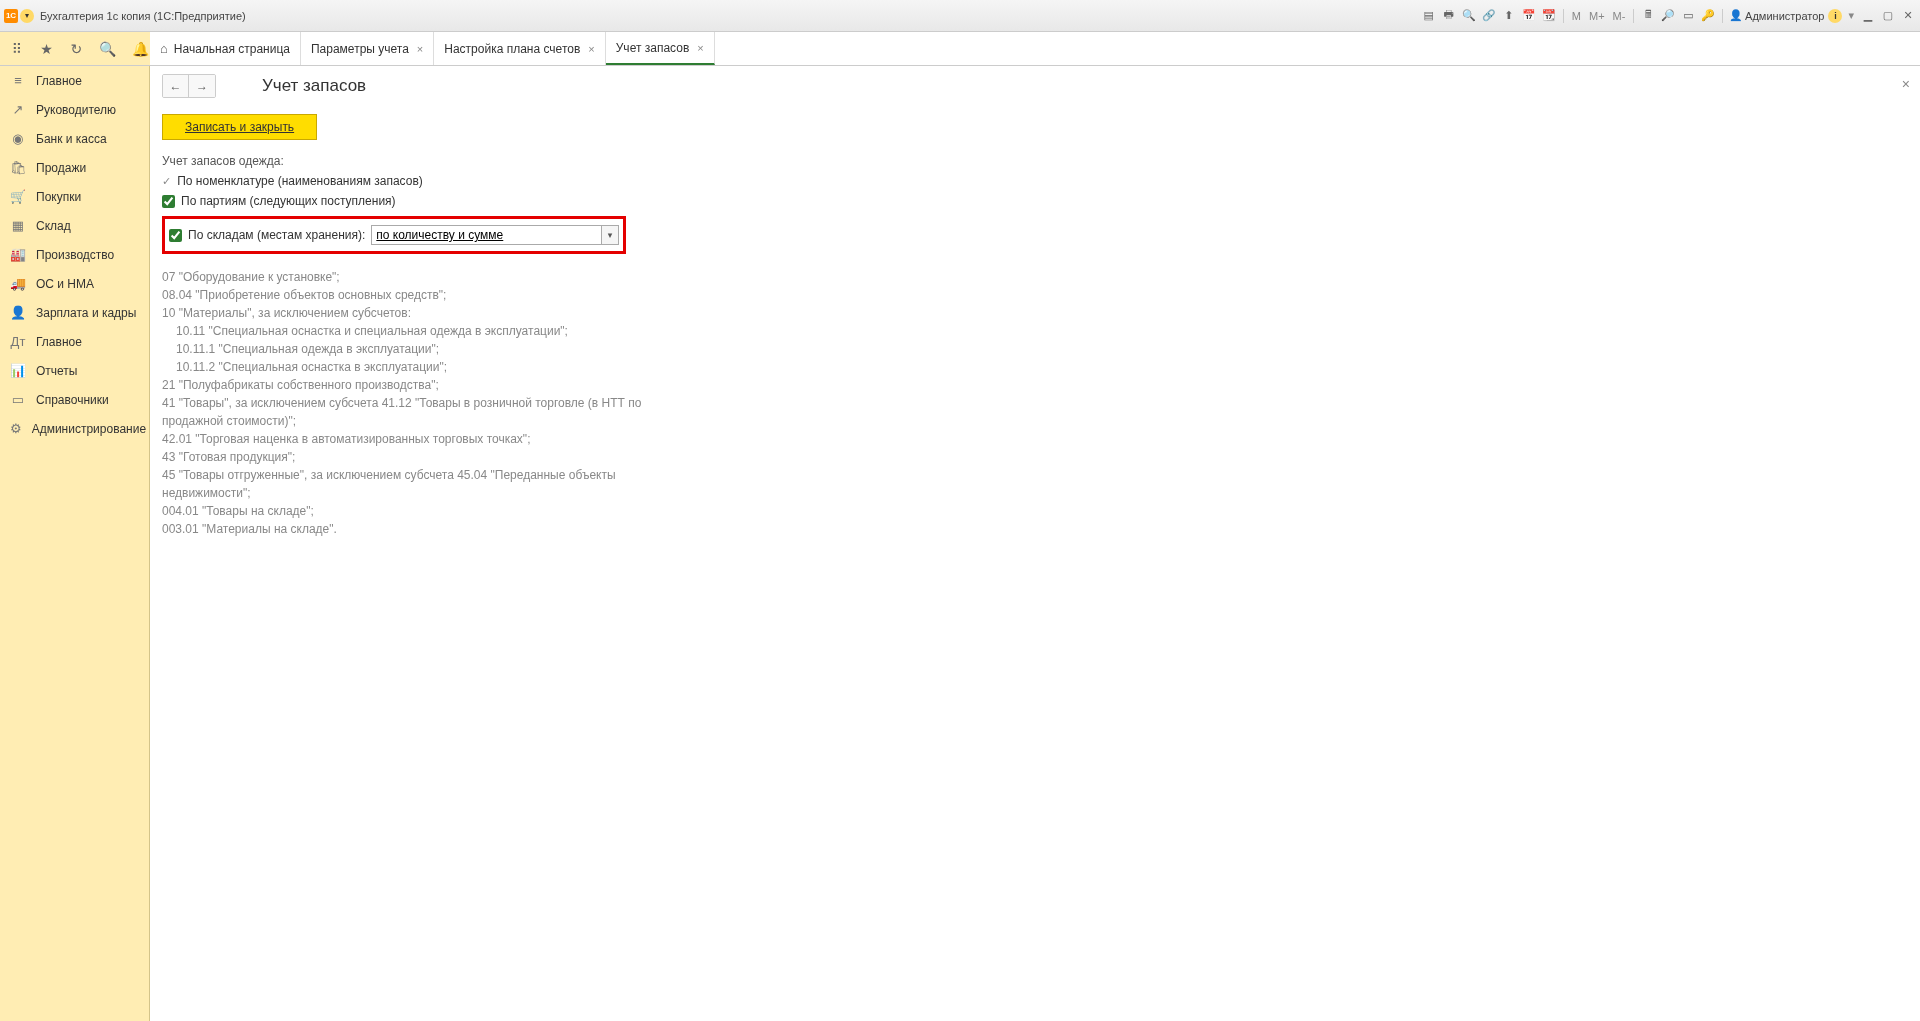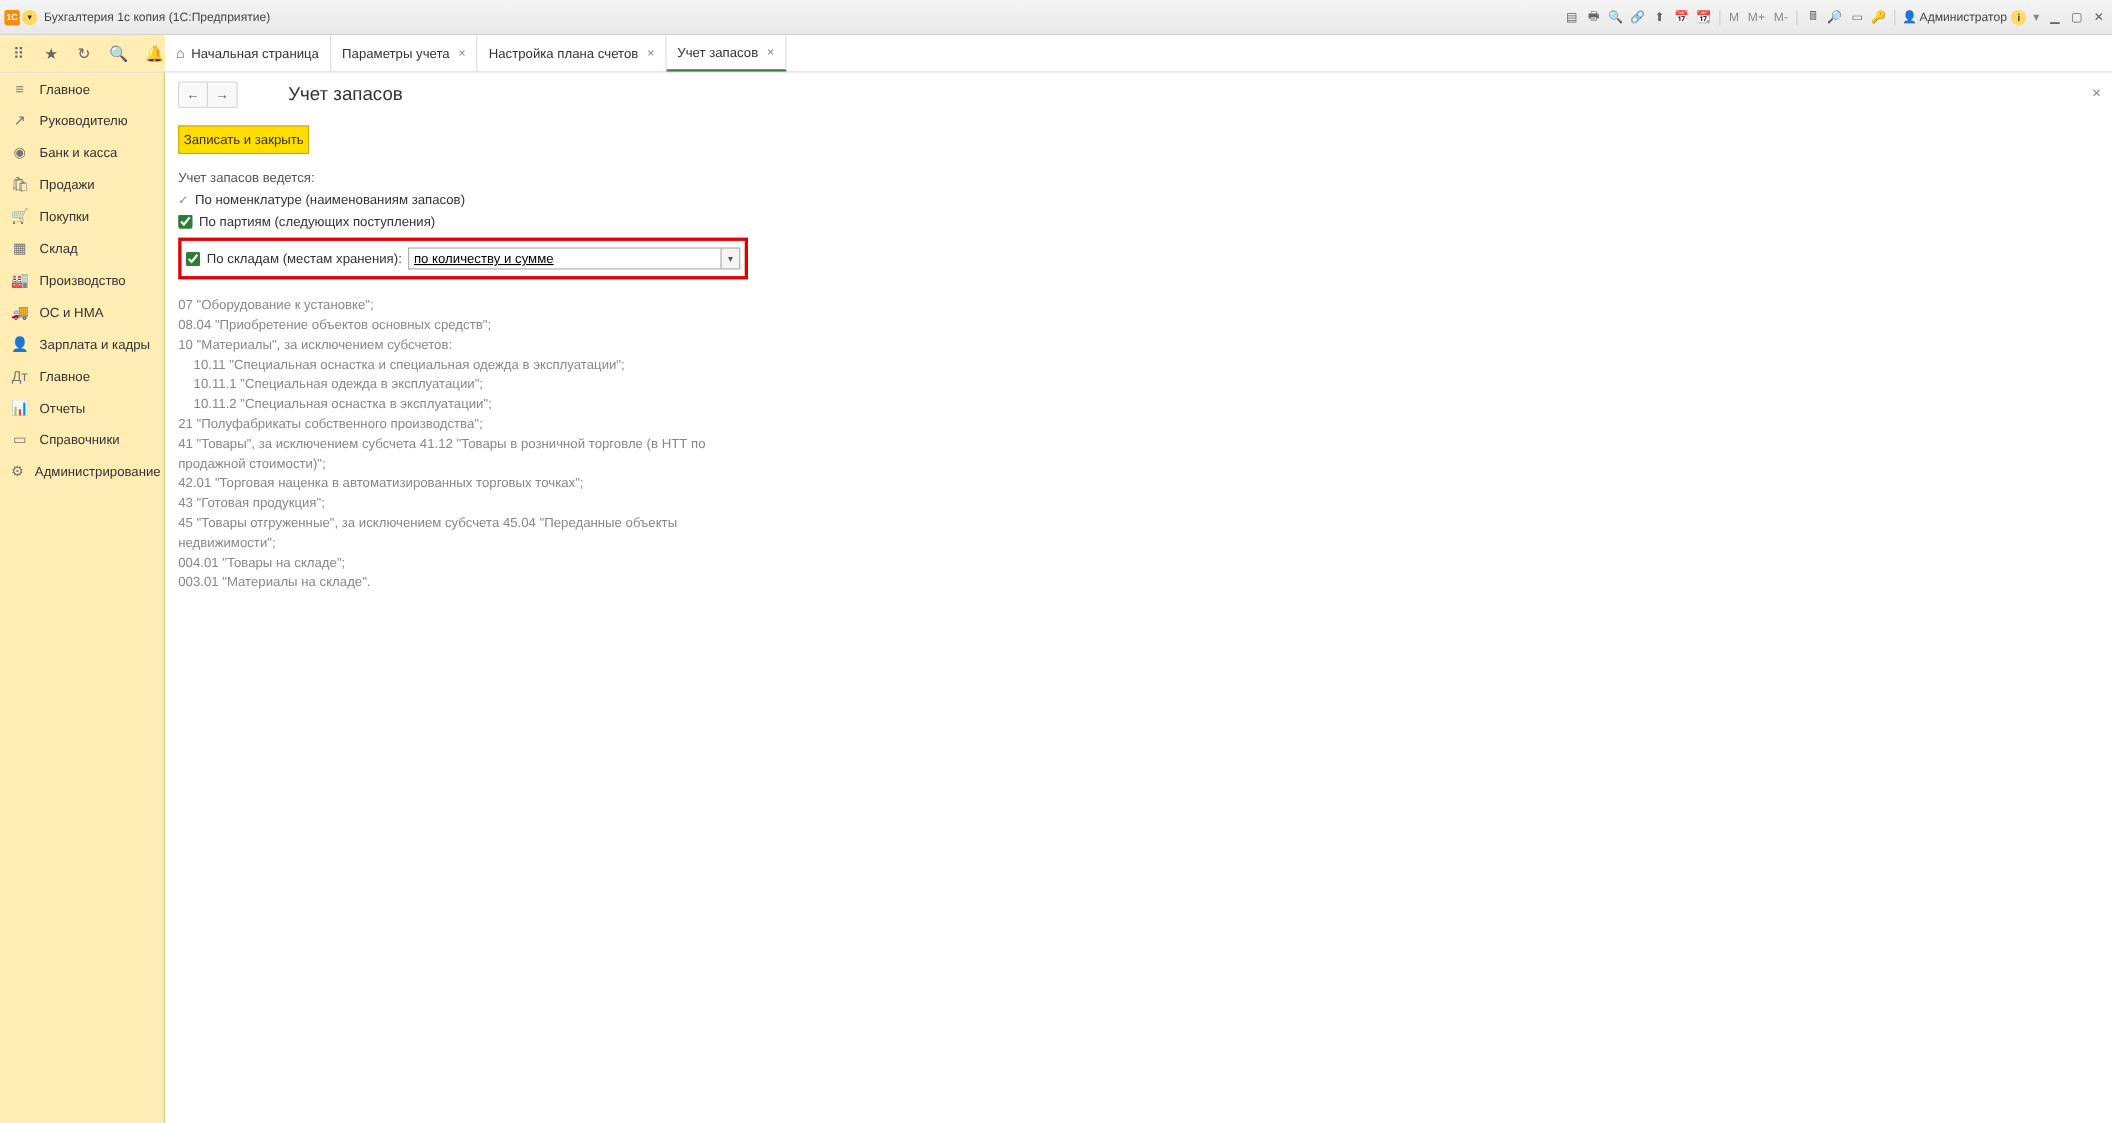--- a/index.html
+++ b/index.html
@@ -37,28 +37,28 @@
 
 .content { flex: 1; background: #fff; position: relative; }
 .content-header { display:flex; align-items:center; padding: 8px 12px; gap: 10px; }
 .nav-btns { display:flex; border:1px solid #ccc; border-radius:2px; overflow:hidden;}
 .nav-btn { width:26px; height:22px; display:inline-flex; align-items:center; justify-content:center; background:#f8f8f8; cursor:pointer; font-size:12px; color:#555;}
 .nav-btn:first-child { border-right:1px solid #ccc;}
 .page-title { font-size: 17px; color:#333; margin-left: 36px;}
 .close-page { position:absolute; right:10px; top:10px; font-size:14px; color:#888; cursor:pointer;}
 
 .content-body { padding: 8px 12px; }
-.btn-primary { background: #ffdd00; border: 1px solid #c9a800; padding: 5px 4px; font-size: 12px; cursor: pointer; color:#333; }
+.btn-primary { background: #ffdd00; border: 1px solid #c9a800; padding: 5px 22px; font-size: 12px; cursor: pointer; color:#333;text-decoration:underline; }
 
 .section-label { margin-top: 14px; color:#555; }
 .chk-row { display:flex; align-items:center; gap:6px; margin-top:6px; font-size:12px; color:#333;}
 .chk-fixed { color:#888; font-size:11px;}
 input[type=checkbox]{ width:13px; height:13px; accent-color:#2e7d32;}
 
-.highlight-box { border: 3px solid #e40000; padding: 6px 4px; margin-top: 8px; display:flex; align-items:center; gap:6px; width: 518px;}
+.highlight-box { border: 3px solid #e40000; padding: 6px 4px; margin-top: 8px; display:flex; align-items:center; gap:6px; width: 464px;}
 .highlight-box .dropdown { flex:1; display:flex; }
 .dropdown input { flex:1; border:1px solid #aaa; border-right:none; padding:2px 4px; font-size:12px; height:20px;text-decoration:underline;}
 .dropdown .dd-btn { width:18px; height:20px; border:1px solid #aaa; background:#f5f5f5; display:inline-flex; align-items:center; justify-content:center; font-size:9px; cursor:pointer; color:#555;}
 
 .info-text { margin-top: 14px; color:#888; font-size:12px; line-height: 1.5; max-width: 500px;}
 .info-text div { }
 .info-text .indent { padding-left: 14px; }
 </style>
 </head>
 <body>
@@ -187,21 +187,21 @@
       <div class="nav-btns">
         <span class="nav-btn">←</span>
         <span class="nav-btn">→</span>
       </div>
       <span class="page-title">Учет запасов</span>
     </div>
 
     <div class="content-body">
       <button class="btn-primary">Записать и закрыть</button>
 
-      <div class="section-label">Учет запасов ведется:</div>
+      <div class="section-label">Учет запасов одежда:</div>
 
       <div class="chk-row">
         <span class="chk-fixed">✓</span>
         <span>По номенклатуре (наименованиям запасов)</span>
       </div>
 
       <div class="chk-row">
         <input type="checkbox" checked="" style="">
         <span>По партиям (следующих поступления)</span>
       </div>

